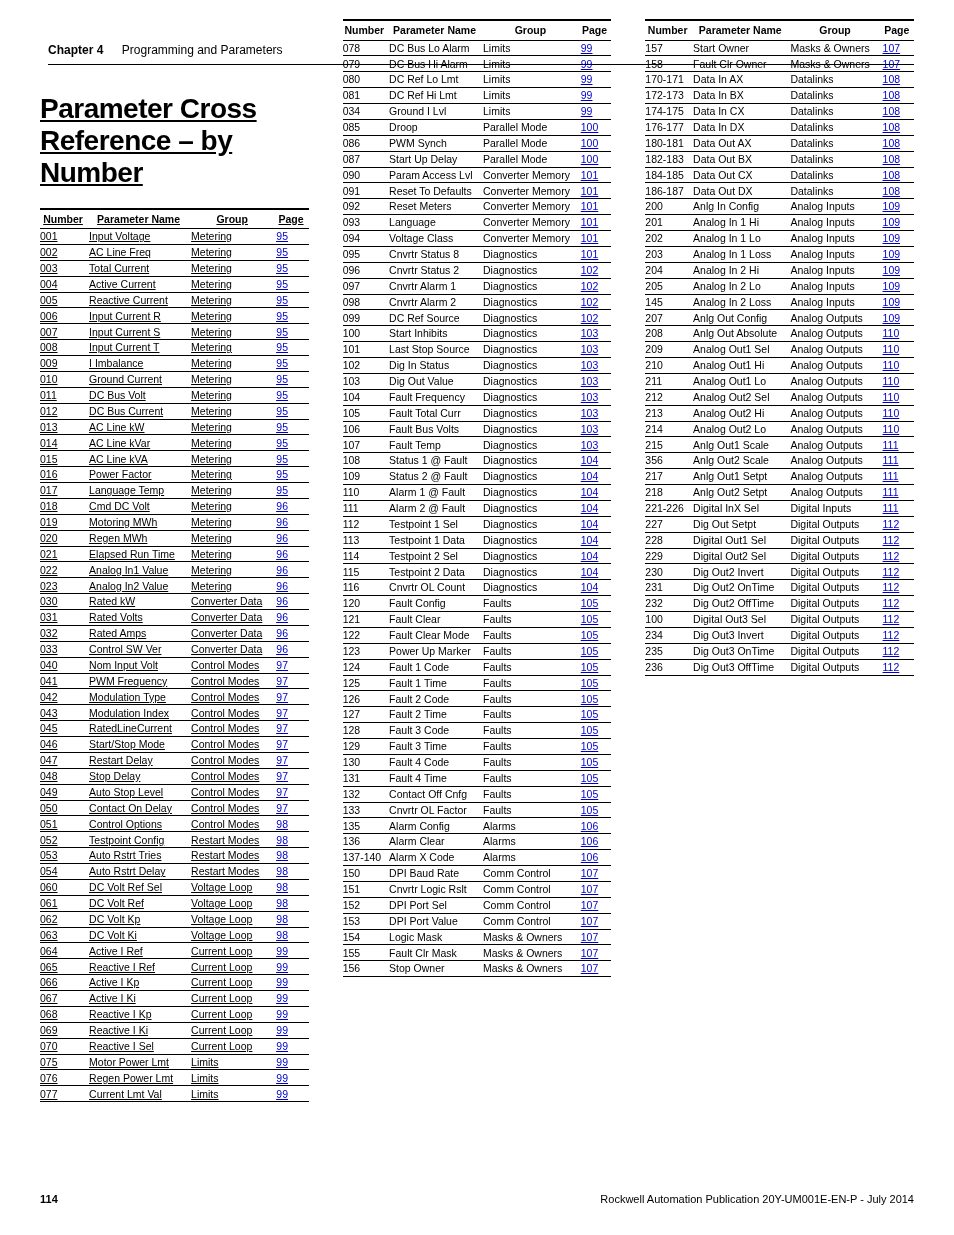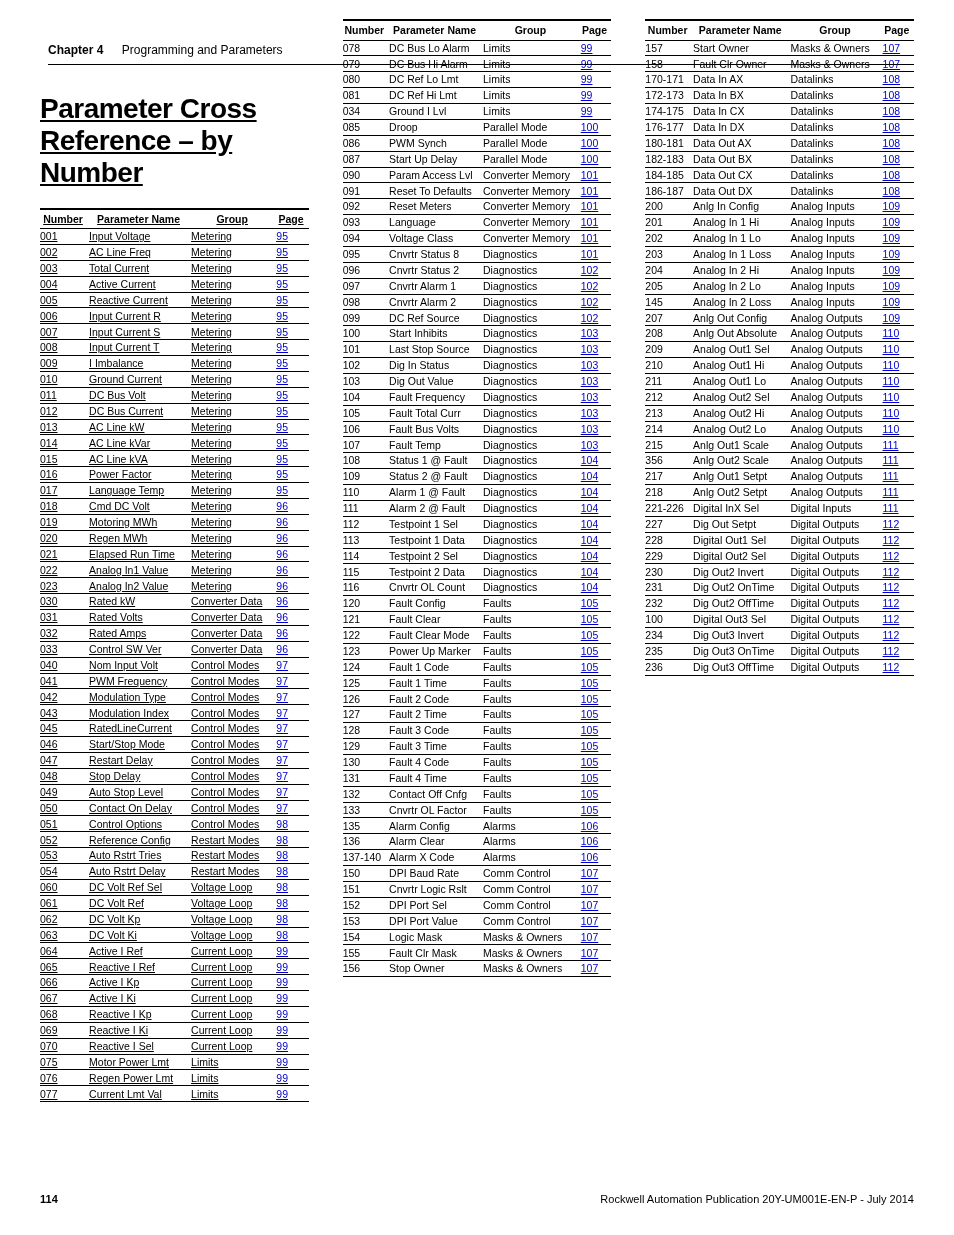--- a/index.html
+++ b/index.html
@@ -316,21 +316,21 @@
             <td class="page-cell"><a href="#">97</a></td>
           </tr>
           <tr>
             <td>051</td>
             <td>Control Options</td>
             <td>Control Modes</td>
             <td class="page-cell"><a href="#">98</a></td>
           </tr>
           <tr>
             <td>052</td>
-            <td>Reference Config</td>
+            <td>Testpoint Config</td>
             <td>Restart Modes</td>
             <td class="page-cell"><a href="#">98</a></td>
           </tr>
           <tr>
             <td>053</td>
             <td>Auto Rstrt Tries</td>
             <td>Restart Modes</td>
             <td class="page-cell"><a href="#">98</a></td>
           </tr>
           <tr>

